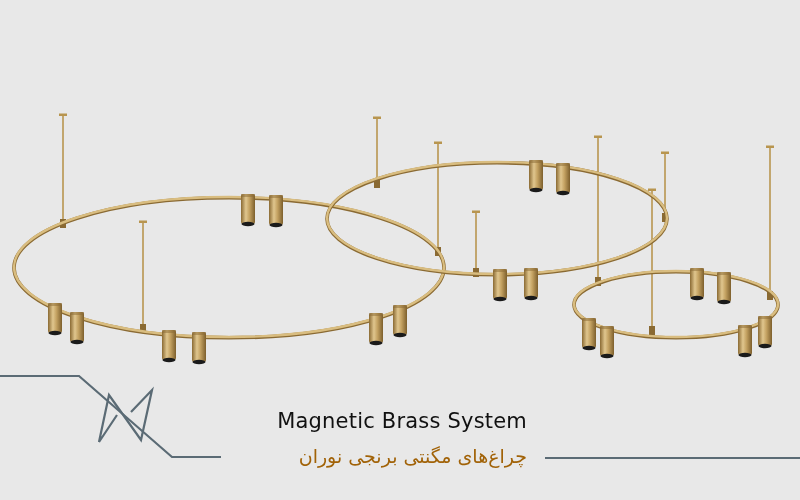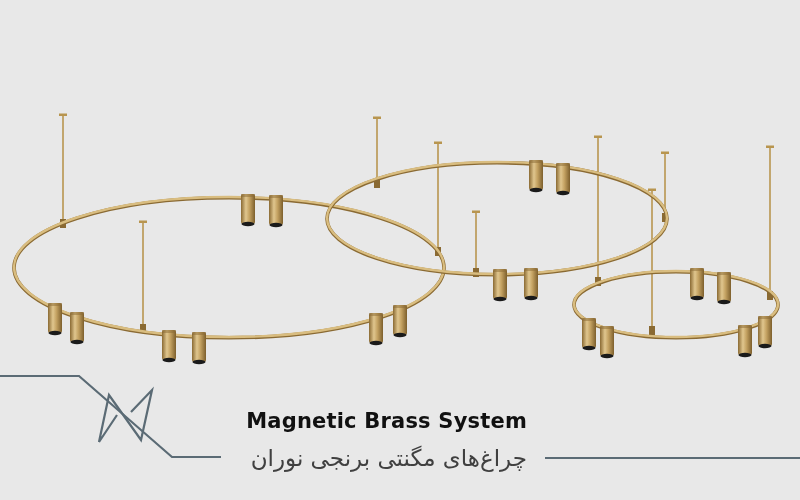--- a/index.html
+++ b/index.html
@@ -1,25 +1,25 @@
 <!DOCTYPE html>
 <html><head>
 <meta charset="utf-8">
 <style>
   html, body { margin: 0; padding: 0; }
   body { width: 800px; height: 500px; background: #e8e8e8; overflow: hidden; position: relative; font-family: "DejaVu Sans", sans-serif; }
   #scene { position: absolute; left: 0; top: 0; width: 800px; height: 500px; }
   .title-en {
     position: absolute; left: 222px; top: 409px; width: 305px;
-    font-family: "DejaVu Sans", sans-serif; font-weight: bold; font-size: 21px;
+    font-family: "DejaVu Sans", sans-serif; font-weight: normal; font-size: 21px;
     color: #111; letter-spacing: 0.2px; white-space: nowrap; text-align: right;
   }
   .title-fa {
     position: absolute; left: 240px; top: 445px; width: 287px;
-    font-family: "DejaVu Sans", sans-serif; font-size: 23px; color: #404040;
+    font-family: "DejaVu Sans", sans-serif; font-size: 19px; color: #a16207;
     direction: rtl; text-align: right; white-space: nowrap;
   }
 </style>
 </head>
 <body>
 
 <svg id="scene" viewBox="0 0 800 500" xmlns="http://www.w3.org/2000/svg">
   <defs>
     <linearGradient id="brassV" x1="0" y1="0" x2="1" y2="0">
       <stop offset="0" stop-color="#8a6a33"></stop>

